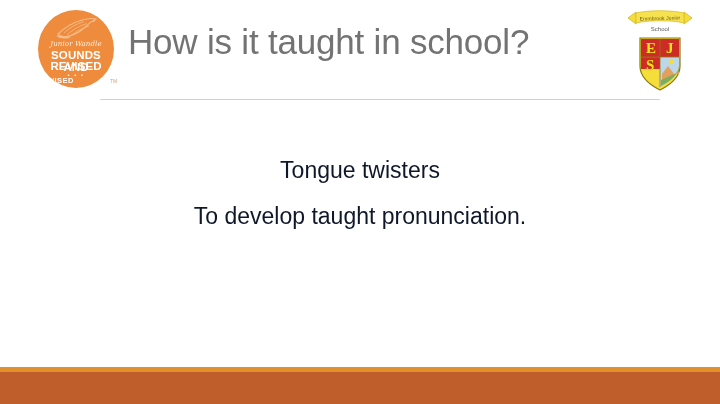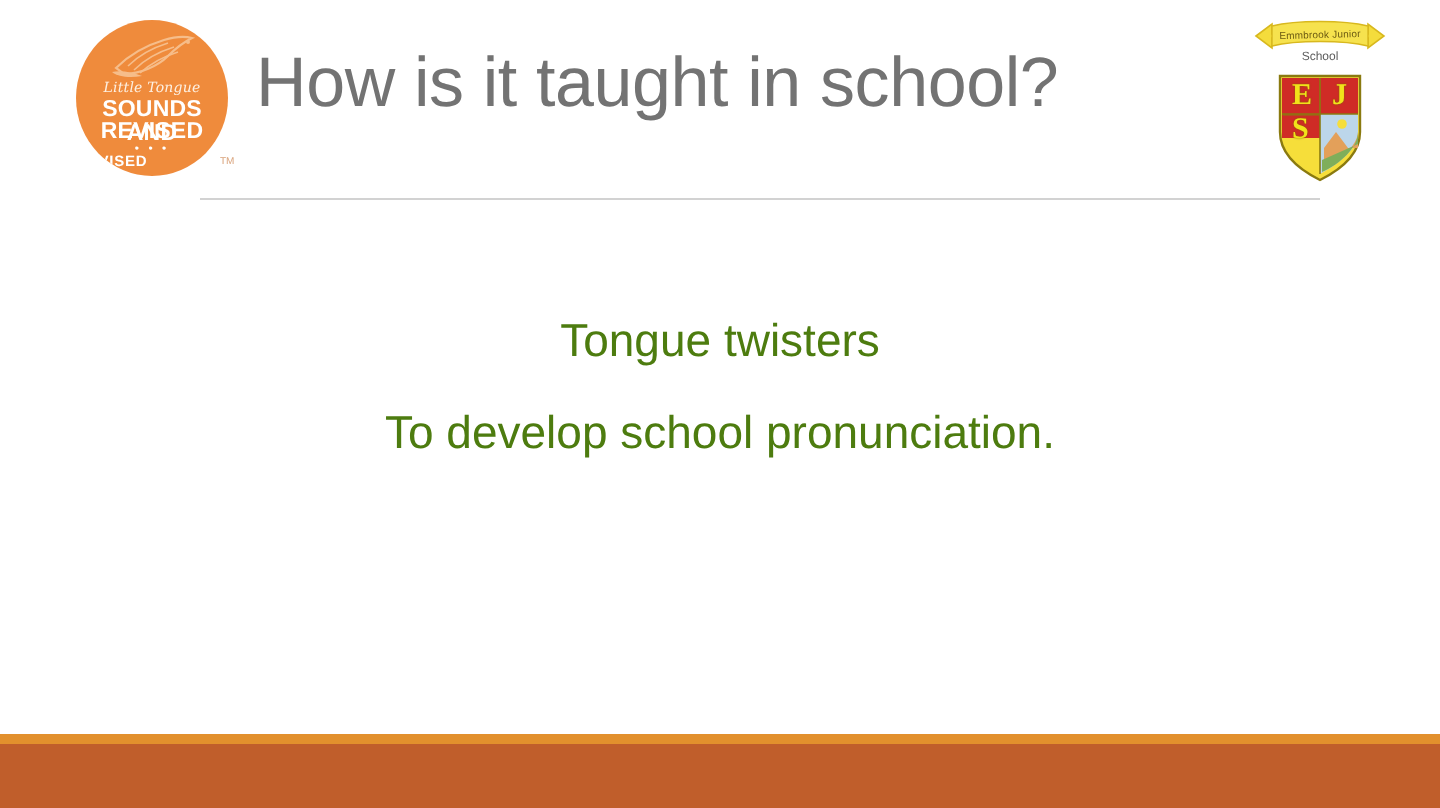--- a/index.html
+++ b/index.html
@@ -155,21 +155,21 @@
   }
 
   
   #body-text {
     position: absolute;
     left: 60px;
     top: 147px;
     width: 600px;
     text-align: center;
     font-size: 23px;
-    color: #4d7c0f;
+    color: #0f172a;
     line-height: 46px;
   }
   .body-line { display: block; }
 
   
   #bar-light {
     position: absolute;
     left: 0;
     top: 367px;
     width: 720px;
@@ -192,21 +192,21 @@
 
   <div id="lw-logo">
     <svg id="lw-bird" viewBox="0 0 46 26">
       <path d="M4 19 C10 13, 18 8, 28 5 C33 3.5, 38 3, 42 4 C38 6, 34 9, 30 13 C25 18, 16 22, 8 22 Z" fill="none" stroke="#f6bd8a" stroke-width="1.1"></path>
       <path d="M10 18 C15 13, 22 9, 30 6.5" fill="none" stroke="#f6bd8a" stroke-width="0.8"></path>
       <path d="M13 20 C18 15, 25 11, 33 8.5" fill="none" stroke="#f6bd8a" stroke-width="0.8"></path>
       <path d="M16 21.5 C21 17, 27 13.5, 35 11" fill="none" stroke="#f6bd8a" stroke-width="0.8"></path>
       <path d="M2 21 C6 20, 12 21, 17 23 C11 24, 5 23.5, 2 21 Z" fill="#f6bd8a"></path>
       <circle cx="40" cy="6" r="1" fill="#f6bd8a"></circle>
     </svg>
-    <div id="lw-script">Little Tongue</div>
+    <div id="lw-script">Junior Wandle</div>
     <div id="lw-letters">SOUNDS AND</div>
     <div id="lw-sounds">REVISED</div>
     <div id="lw-dots">• • •</div>
     <div id="lw-revised">REVISED</div>
   </div>
   <span id="lw-tm">TM</span>
 
   <div id="title">How is it taught in school?</div>
 
   <div id="divider"></div>
@@ -232,19 +232,19 @@
     </svg>
     <div id="crest-banner-text">Emmbrook Junior</div>
     <div id="crest-school-text">School</div>
     <span class="crest-letter" style="left:28px; top:36px;">E</span>
     <span class="crest-letter" style="left:48px; top:36px;">J</span>
     <span class="crest-letter" style="left:28px; top:53px;">S</span>
   </div>
 
   <div id="body-text">
     <span class="body-line">Tongue twisters</span>
-    <span class="body-line">To develop school pronunciation.</span>
+    <span class="body-line">To develop taught pronunciation.</span>
   </div>
 
   <div id="bar-light"></div>
   <div id="bar-dark"></div>
 
 </div>
 
 </body></html>

